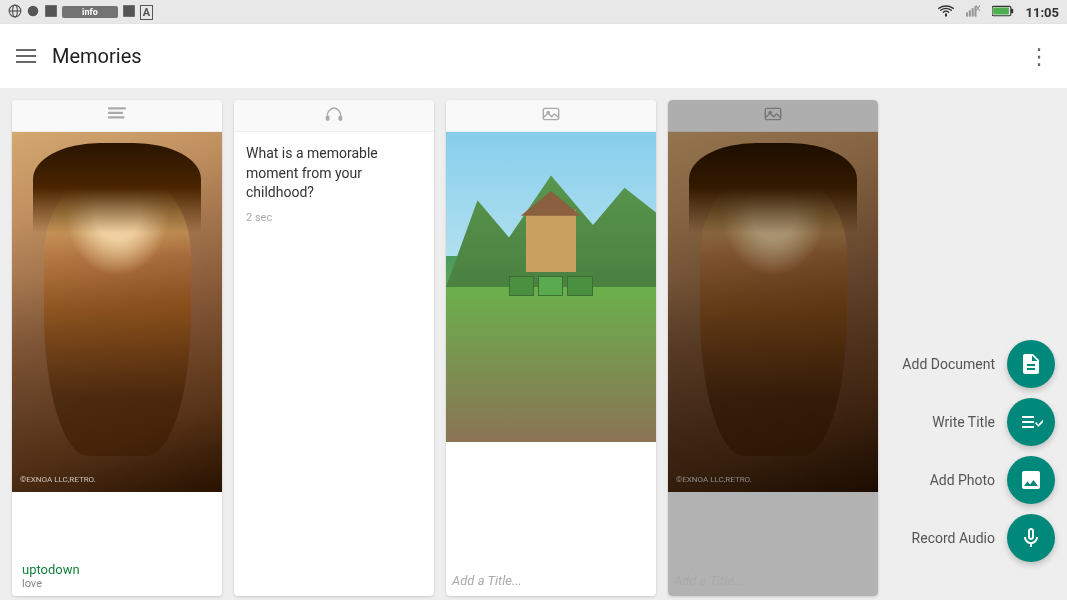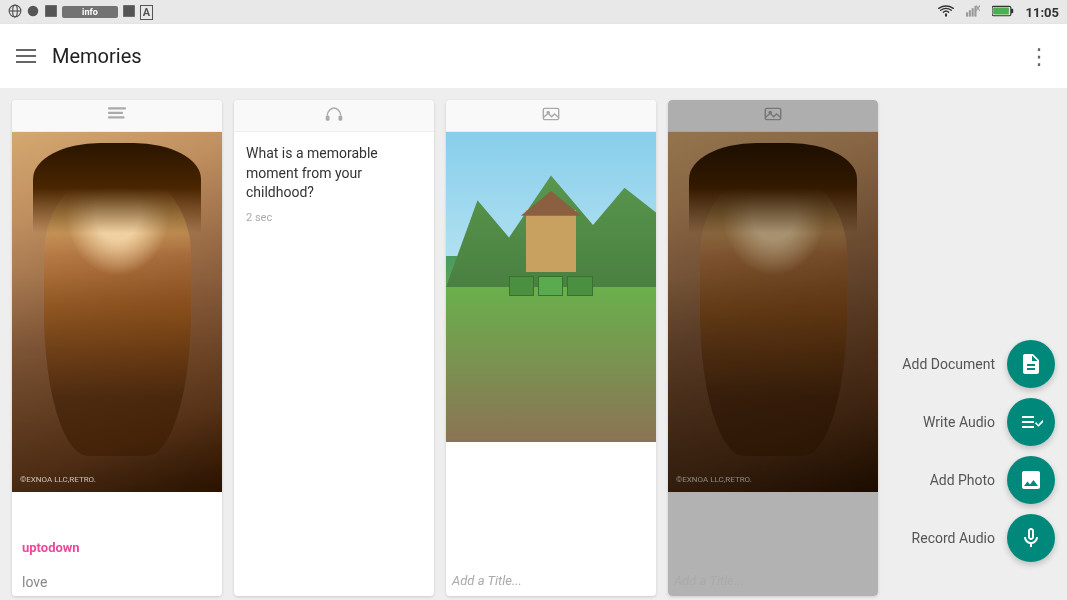--- a/index.html
+++ b/index.html
@@ -177,27 +177,26 @@
       background: linear-gradient(180deg, #87ceeb 0%, #4a9960 40%, #6ab04c 60%, #8b7355 100%);
       position: relative;
     }
 
     .card-footer {
       padding: 6px 10px;
       background: #fff;
     }
     .card-title-text {
       font-size: 13px;
-      color: #ec4899;
-      font-weight: 700;
+      color: #15803d;
+      font-weight: 400;
     }
     .card-subtitle {
-      font-size: 14px;
+      font-size: 11px;
       color: #888;
-      margin-top: 19px;
     }
     .card-title-placeholder {
       font-size: 13px;
       color: #aaa;
       font-style: italic;
       padding: 8px 6px;
     }
 
     
     .story-card-content {
@@ -471,21 +470,21 @@
     <div class="action-row">
       <span class="action-label">Add Document</span>
       <div class="fab-button">
         <svg viewBox="0 0 24 24" fill="white">
           <path d="M14 2H6c-1.1 0-2 .9-2 2v16c0 1.1.9 2 2 2h12c1.1 0 2-.9 2-2V8l-6-6zm2 16H8v-2h8v2zm0-4H8v-2h8v2zm-3-5V3.5L18.5 9H13z"></path>
         </svg>
       </div>
     </div>
 
     <div class="action-row">
-      <span class="action-label">Write Audio</span>
+      <span class="action-label">Write Title</span>
       <div class="fab-button">
         <svg viewBox="0 0 24 24" fill="white">
           <path d="M3 18h12v-2H3v2zm0-5h12v-2H3v2zm0-7v2h12V6H3zm16.5 9.25L17.25 12 16 13.25l3.5 3.5 6-6L24.25 9.5 19.5 14.25z"></path>
         </svg>
       </div>
     </div>
 
     <div class="action-row">
       <span class="action-label">Add Photo</span>
       <div class="fab-button">

